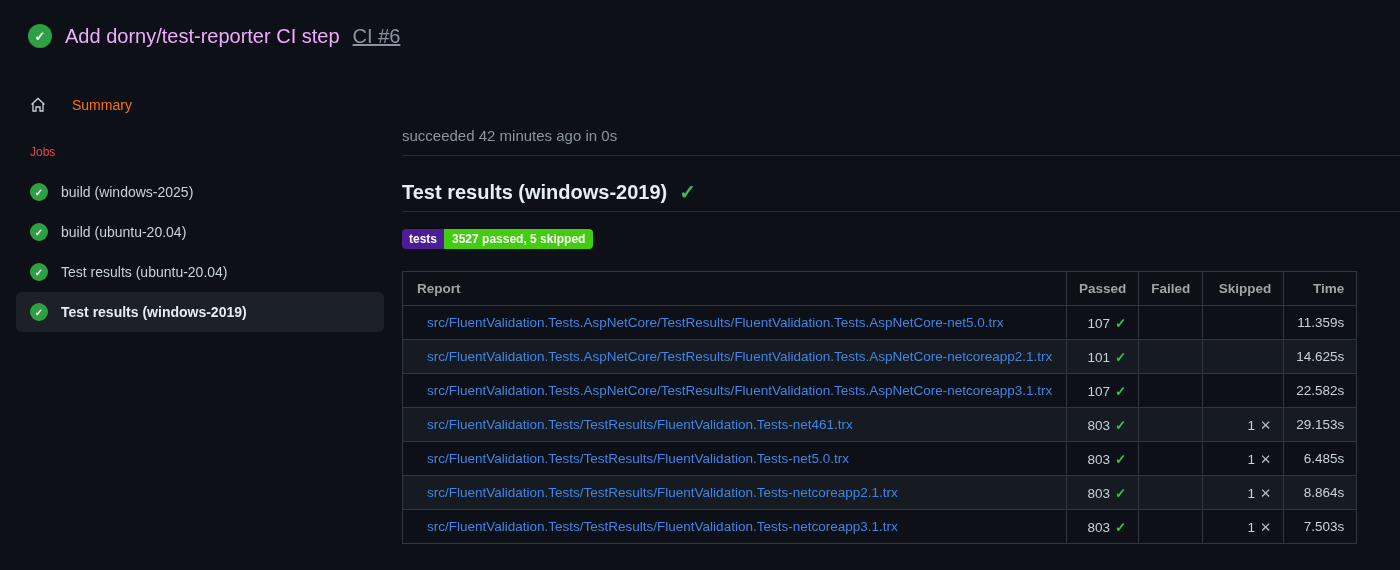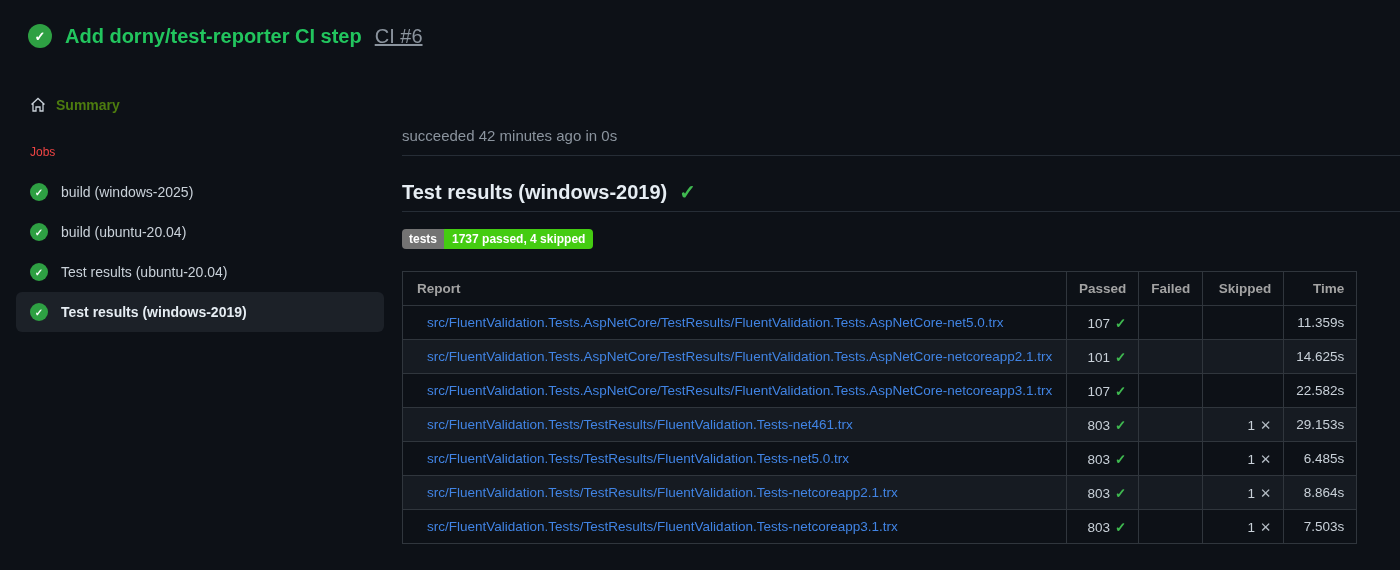--- a/index.html
+++ b/index.html
@@ -16,29 +16,29 @@
   .run-header {
     position:absolute; top:24px; left:28px;
     display:flex; align-items:center; gap:13px;
   }
   .check-circle {
     width:24px; height:24px; border-radius:50%;
     background:#2ea043; color:#ffffff;
     display:flex; align-items:center; justify-content:center;
     font-size:13px; font-weight:bold; flex:0 0 auto;
   }
-  .run-title { font-size:20px; font-weight:bold; color:#22c55e; }
+  .run-title { font-size:20px; font-weight:normal; color:#f0abfc; }
   .run-number { font-size:20px; font-weight:400; color:#8b949e;text-decoration:underline; }
 
   
   .sidebar { position:absolute; top:0; left:0; width:400px; height:570px; }
   .summary-item {
     position:absolute; top:88px; left:16px; width:340px; height:34px;
-    display:flex; align-items:center; gap:10px; padding-left:14px;
-    border-radius:6px; cursor:pointer; font-size:14px; color:#4d7c0f;font-weight:bold;
+    display:flex; align-items:center; gap:26px; padding-left:14px;
+    border-radius:6px; cursor:pointer; font-size:14px; color:#f97316;
   }
   .home-icon { width:16px; height:16px; flex:0 0 auto; }
   .home-icon svg { display:block; }
   .jobs-label {
     position:absolute; top:145px; left:30px;
     font-size:12px; color:#ef4444;
   }
   .job-list { position:absolute; top:172px; left:0; width:400px; }
   .job-item {
     margin:0 16px; height:40px; padding-left:14px;
@@ -69,21 +69,21 @@
   .section-title { font-size:20px; font-weight:bold; color:#e6edf3; }
   .title-check { color:#3fb950; font-size:20px; font-weight:bold; }
 
   
   .badge {
     position:absolute; top:229px; left:0;
     display:inline-flex; height:20px;
     border-radius:4px; overflow:hidden;
     font-size:12px; font-weight:bold; color:#ffffff; line-height:20px;
   }
-  .badge-label { background:#737373; padding:0 7px; }
+  .badge-label { background:#4c1d95; padding:0 7px; }
   .badge-value { background:#44cc11; padding:0 8px; }
 
   
   .results-table {
     position:absolute; top:271px; left:0;
     border-collapse:collapse; table-layout:fixed;
     font-size:13.5px;
   }
   .results-table th, .results-table td {
     border:1px solid #30363d; height:34px; padding:0 12px;
@@ -148,21 +148,21 @@
   <div class="divider divider-1"></div>
 
   <div class="section-title-row">
     <span class="section-title">Test results (windows-2019)</span>
     <span class="title-check">✓</span>
   </div>
   <div class="divider divider-2"></div>
 
   <div class="badge">
     <span class="badge-label">tests</span>
-    <span class="badge-value">1737 passed, 4 skipped</span>
+    <span class="badge-value">3527 passed, 5 skipped</span>
   </div>
 
   <table class="results-table">
     <thead>
       <tr>
         <th class="col-report">Report</th>
         <th class="col-passed">Passed</th>
         <th class="col-failed">Failed</th>
         <th class="col-skipped">Skipped</th>
         <th class="col-time">Time</th>

